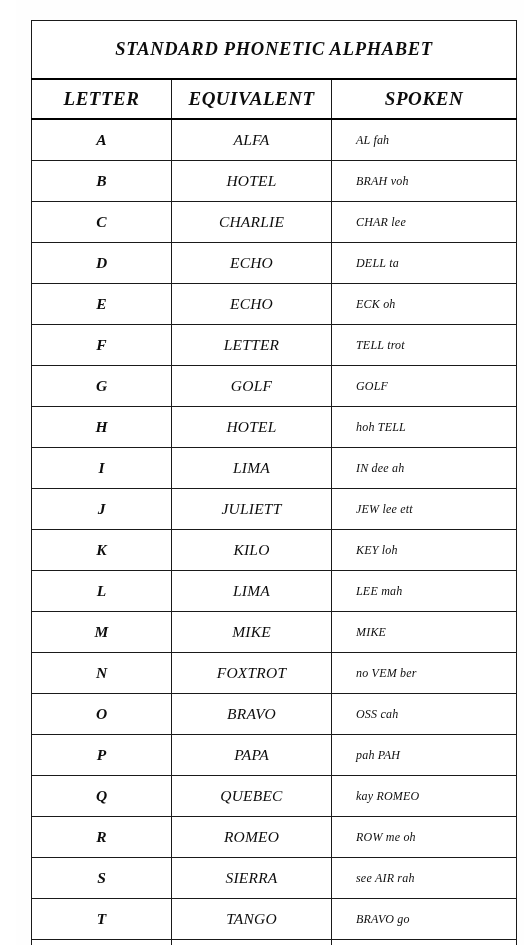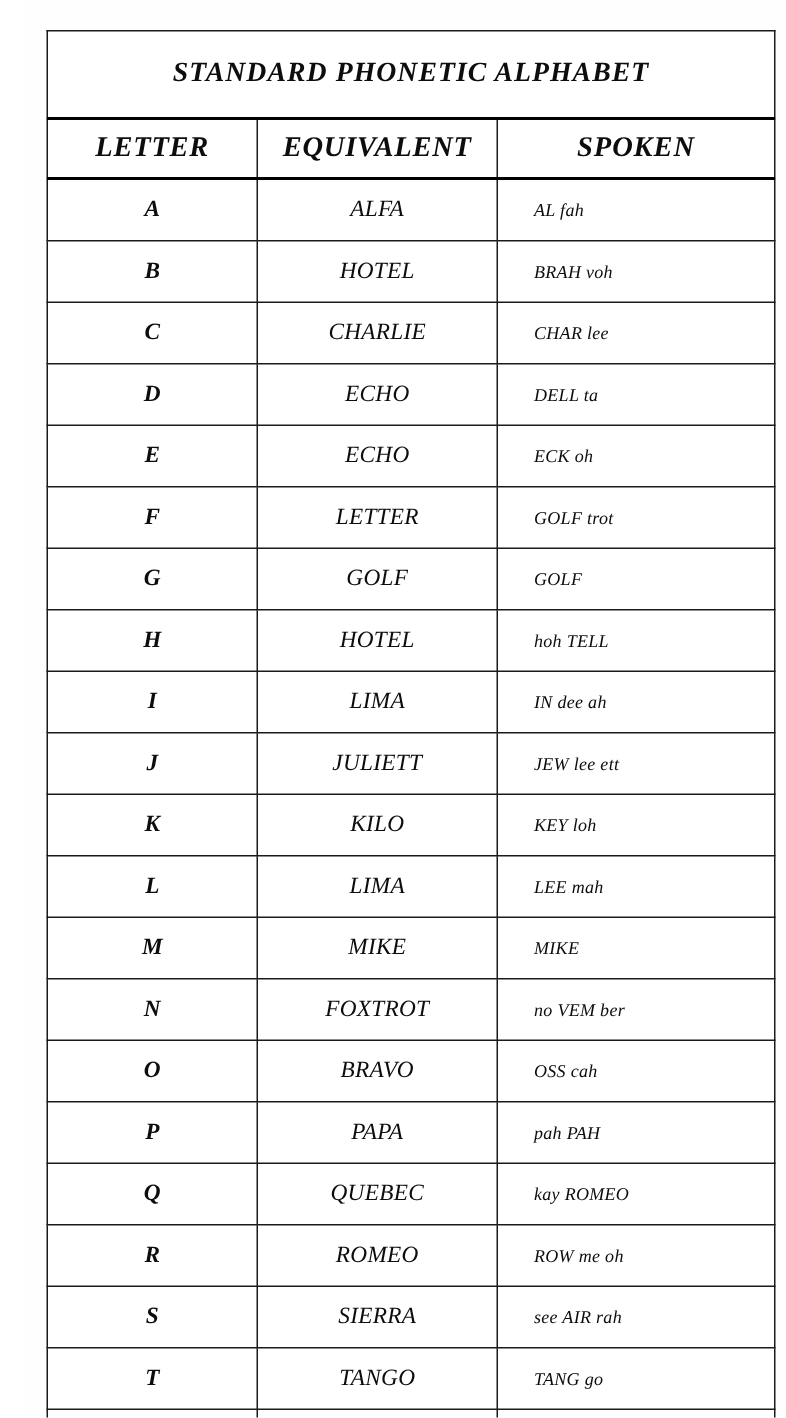--- a/index.html
+++ b/index.html
@@ -141,21 +141,21 @@
           <td class="cell-spoken">DELL ta</td>
         </tr>
         <tr class="data-row">
           <td class="cell-letter">E</td>
           <td class="cell-equiv">ECHO</td>
           <td class="cell-spoken">ECK oh</td>
         </tr>
         <tr class="data-row">
           <td class="cell-letter">F</td>
           <td class="cell-equiv">LETTER</td>
-          <td class="cell-spoken">GOLF trot</td>
+          <td class="cell-spoken">TELL trot</td>
         </tr>
         <tr class="data-row">
           <td class="cell-letter">G</td>
           <td class="cell-equiv">GOLF</td>
           <td class="cell-spoken">GOLF</td>
         </tr>
         <tr class="data-row">
           <td class="cell-letter">H</td>
           <td class="cell-equiv">HOTEL</td>
           <td class="cell-spoken">hoh TELL</td>
@@ -211,21 +211,21 @@
           <td class="cell-spoken">ROW me oh</td>
         </tr>
         <tr class="data-row">
           <td class="cell-letter">S</td>
           <td class="cell-equiv">SIERRA</td>
           <td class="cell-spoken">see AIR rah</td>
         </tr>
         <tr class="data-row">
           <td class="cell-letter">T</td>
           <td class="cell-equiv">TANGO</td>
-          <td class="cell-spoken">TANG go</td>
+          <td class="cell-spoken">BRAVO go</td>
         </tr>
         <tr class="data-row">
           <td class="cell-letter">U</td>
           <td class="cell-equiv">UNIFORM</td>
           <td class="cell-spoken">YOU nee form</td>
         </tr>
       </tbody>
   </table>
 
 </div>

